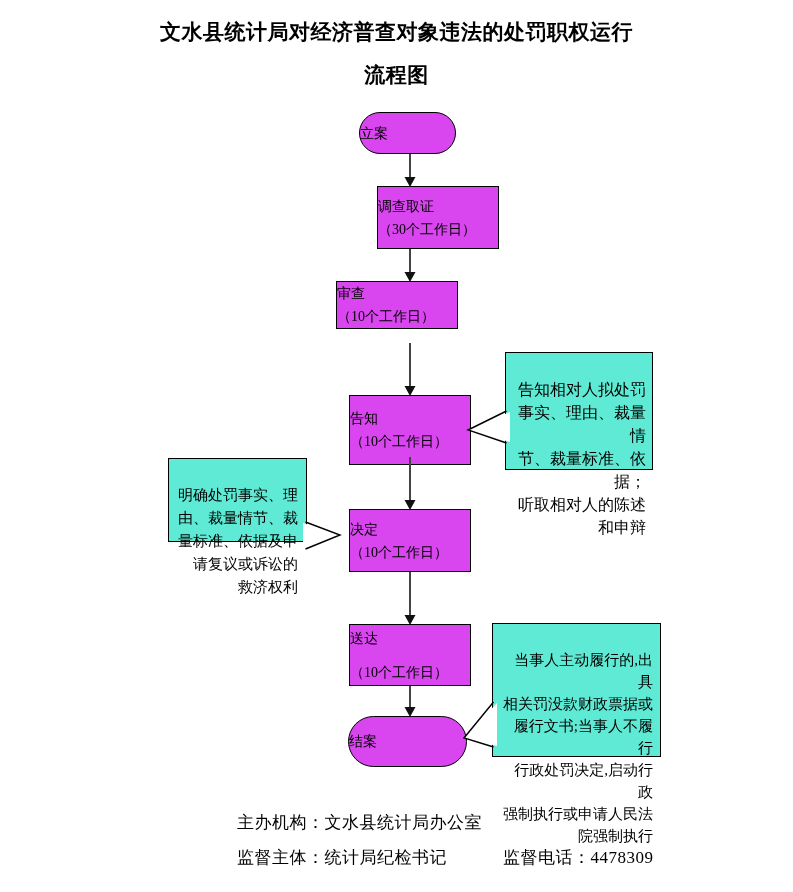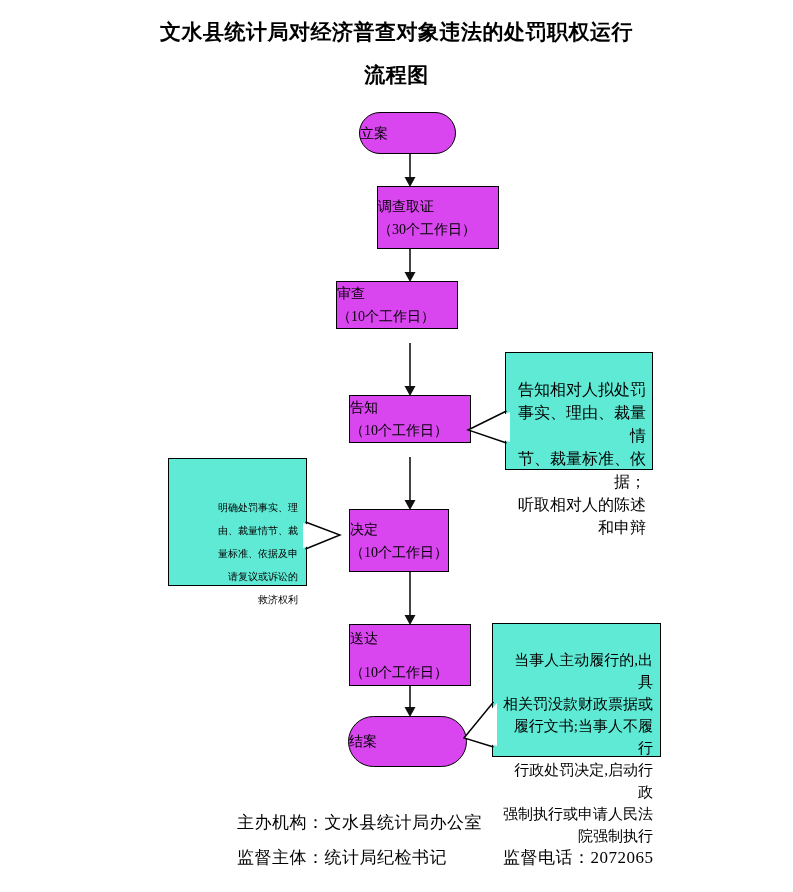--- a/index.html
+++ b/index.html
@@ -22,32 +22,32 @@
   .node{
     position:absolute;box-sizing:border-box;
     background:#d946ef;border:1.4px solid #000;
     display:flex;flex-direction:column;align-items:flex-start;justify-content:center;
     font-size:14px;line-height:23px;text-align:center;
   }
   .stadium{border-radius:999px;}
   .n1{left:359px;top:112px;width:97px;height:42px;}
   .n2{left:349px;top:186px;width:122px;height:63px;margin-left:28px;}
   .n3{left:336px;top:281px;width:122px;height:48px;}
-  .n4{left:349px;top:395px;width:122px;height:48px;}
-  .n5{left:349px;top:509px;width:100px;height:63px;}
+  .n4{left:349px;top:395px;width:122px;height:70px;}
+  .n5{left:349px;top:509px;width:122px;height:63px;}
   .n6{left:349px;top:624px;width:122px;height:62px;gap:11px;}
   .n7{left:348px;top:716px;width:119px;height:51px;}
 
   .callout{
     position:absolute;box-sizing:border-box;
     background:#5eead4;border:1.4px solid #000;
     white-space:pre-line;text-align:right;
   }
   .c1{left:505px;top:352px;width:148px;height:118px;font-size:16px;line-height:23px;padding:2px 6px;}
-  .c2{left:168px;top:458px;width:139px;height:128px;font-size:10px;line-height:23px;padding:14px 8px;}
+  .c2{left:168px;top:458px;width:139px;height:84px;font-size:15px;line-height:23px;padding:2px 8px;}
   .c3{left:492px;top:623px;width:169px;height:134px;font-size:15px;line-height:22px;padding:3px 7px;}
 
   .overlay{
     position:absolute;left:0;top:0;width:793px;height:892px;
     pointer-events:none;z-index:5;
   }
   .footer-line{position:absolute;font-size:17px;letter-spacing:0.5px;}
   .f1{left:237px;top:811px;}
   .f2{left:237px;top:846px;}
   .f3{left:503px;top:846px;}
@@ -138,15 +138,15 @@
       <path d="M506.5,411 L468,430 L506.5,443" stroke="#000" stroke-width="1.4" fill="none"></path>
       <polygon points="303,523 340,535 303,548" fill="#ffffff"></polygon>
       <path d="M305.5,522 L340,535 L305.5,549" stroke="#000" stroke-width="1.4" fill="none"></path>
       <polygon points="497,703 464,738 497,746" fill="#ffffff"></polygon>
       <path d="M493.5,702 L464,738 L493.5,747" stroke="#000" stroke-width="1.4" fill="none"></path>
     </g>
   </svg>
 
   <div class="footer-line f2">监督主体：统计局纪检书记</div>
   <div class="footer-line f1">主办机构：文水县统计局办公室</div>
-  <div class="footer-line f3">监督电话：2072065</div>
+  <div class="footer-line f3">监督电话：4478309</div>
 
 </div>
 
 </body></html>

